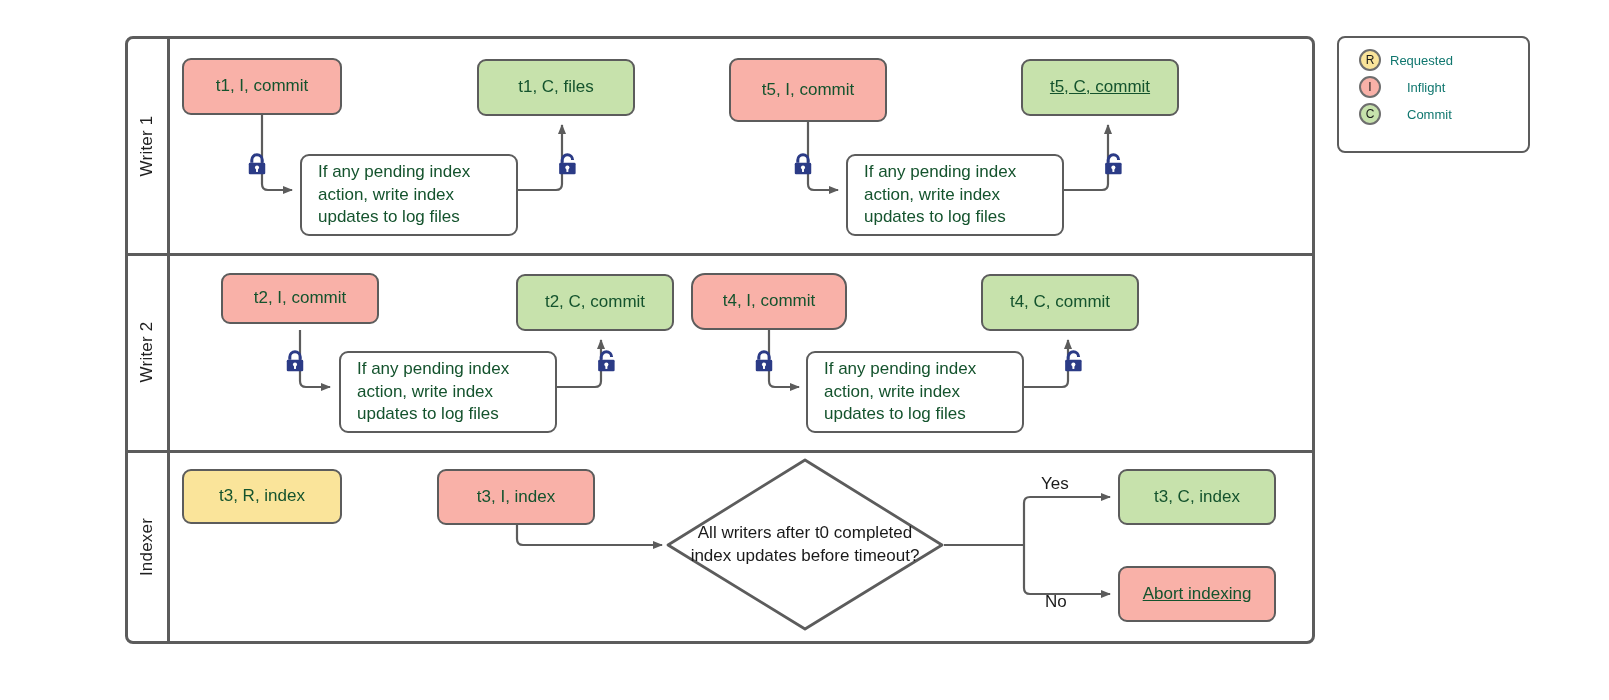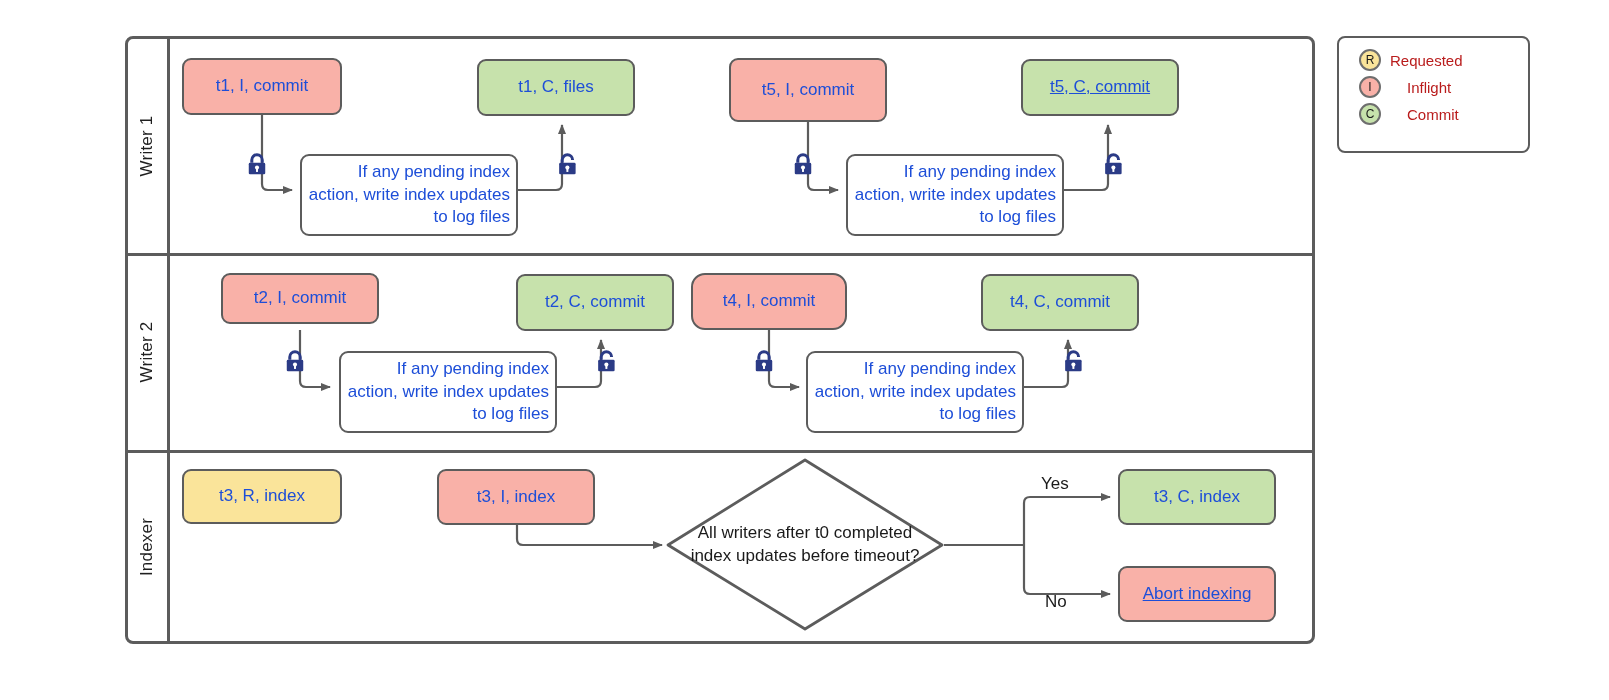--- a/index.html
+++ b/index.html
@@ -15,21 +15,21 @@
   .lane-sep{position:absolute;left:0;width:100%;height:0;border-top:3px solid #5c5c5c;}
   .lane-head{position:absolute;left:0;top:0;width:42px;height:100%;
              border-right:3px solid #5c5c5c;box-sizing:border-box;
              display:flex;align-items:center;justify-content:center;}
   .lane-head span{transform:rotate(-90deg);white-space:nowrap;
                   font-size:17px;color:#1f1f1f;letter-spacing:.2px;}
 
   
   .node{position:absolute;box-sizing:border-box;border:2.5px solid #5c5c5c;
         border-radius:9px;display:flex;align-items:center;justify-content:center;
-        text-align:right;font-size:17px;color:#1d4ed8;line-height:1.32;padding:2px 6px;}
+        text-align:left;font-size:17px;color:#14532d;line-height:1.32;padding:2px 16px;}
   .n-pink{background:#f9b1a8;}
   .n-green{background:#c7e2ac;}
   .n-yellow{background:#fae49a;}
   .n-white{background:#ffffff;}
 
   
   .diamond-wrap{position:absolute;}
   .diamond-wrap svg{position:absolute;left:0;top:0;overflow:visible;}
   .diamond-label{position:absolute;left:0;top:0;width:100%;height:100%;
                  display:flex;align-items:center;justify-content:center;text-align:center;
@@ -50,21 +50,21 @@
   .legend{position:absolute;left:1337px;top:36px;width:193px;height:117px;
           border:2.5px solid #5c5c5c;border-radius:8px;box-sizing:border-box;background:#fff;
           padding:9px 0 0 0;}
   .legend-row{display:flex;align-items:center;height:26px;margin:0 0 1px 20px;}
   .legend-dot{width:22px;height:22px;border-radius:50%;border:2px solid #6e6e6e;
               box-sizing:border-box;display:flex;align-items:center;justify-content:center;
               font-size:12px;color:#1a1a1a;flex:0 0 auto;}
   .d-r{background:#fae49a;}
   .d-i{background:#f9b1a8;}
   .d-c{background:#c7e2ac;}
-  .legend-txt{font-size:15px;color:#b91c1c;margin-left:9px;}
+  .legend-txt{font-size:13px;color:#0f766e;margin-left:9px;}
   .legend-row.center .legend-txt{margin-left:26px;}
 </style>
 </head>
 <body>
 
 <div id="canvas">
 
   <div class="pool">
 
     <div class="lane-sep" style="top:214px;"></div>

